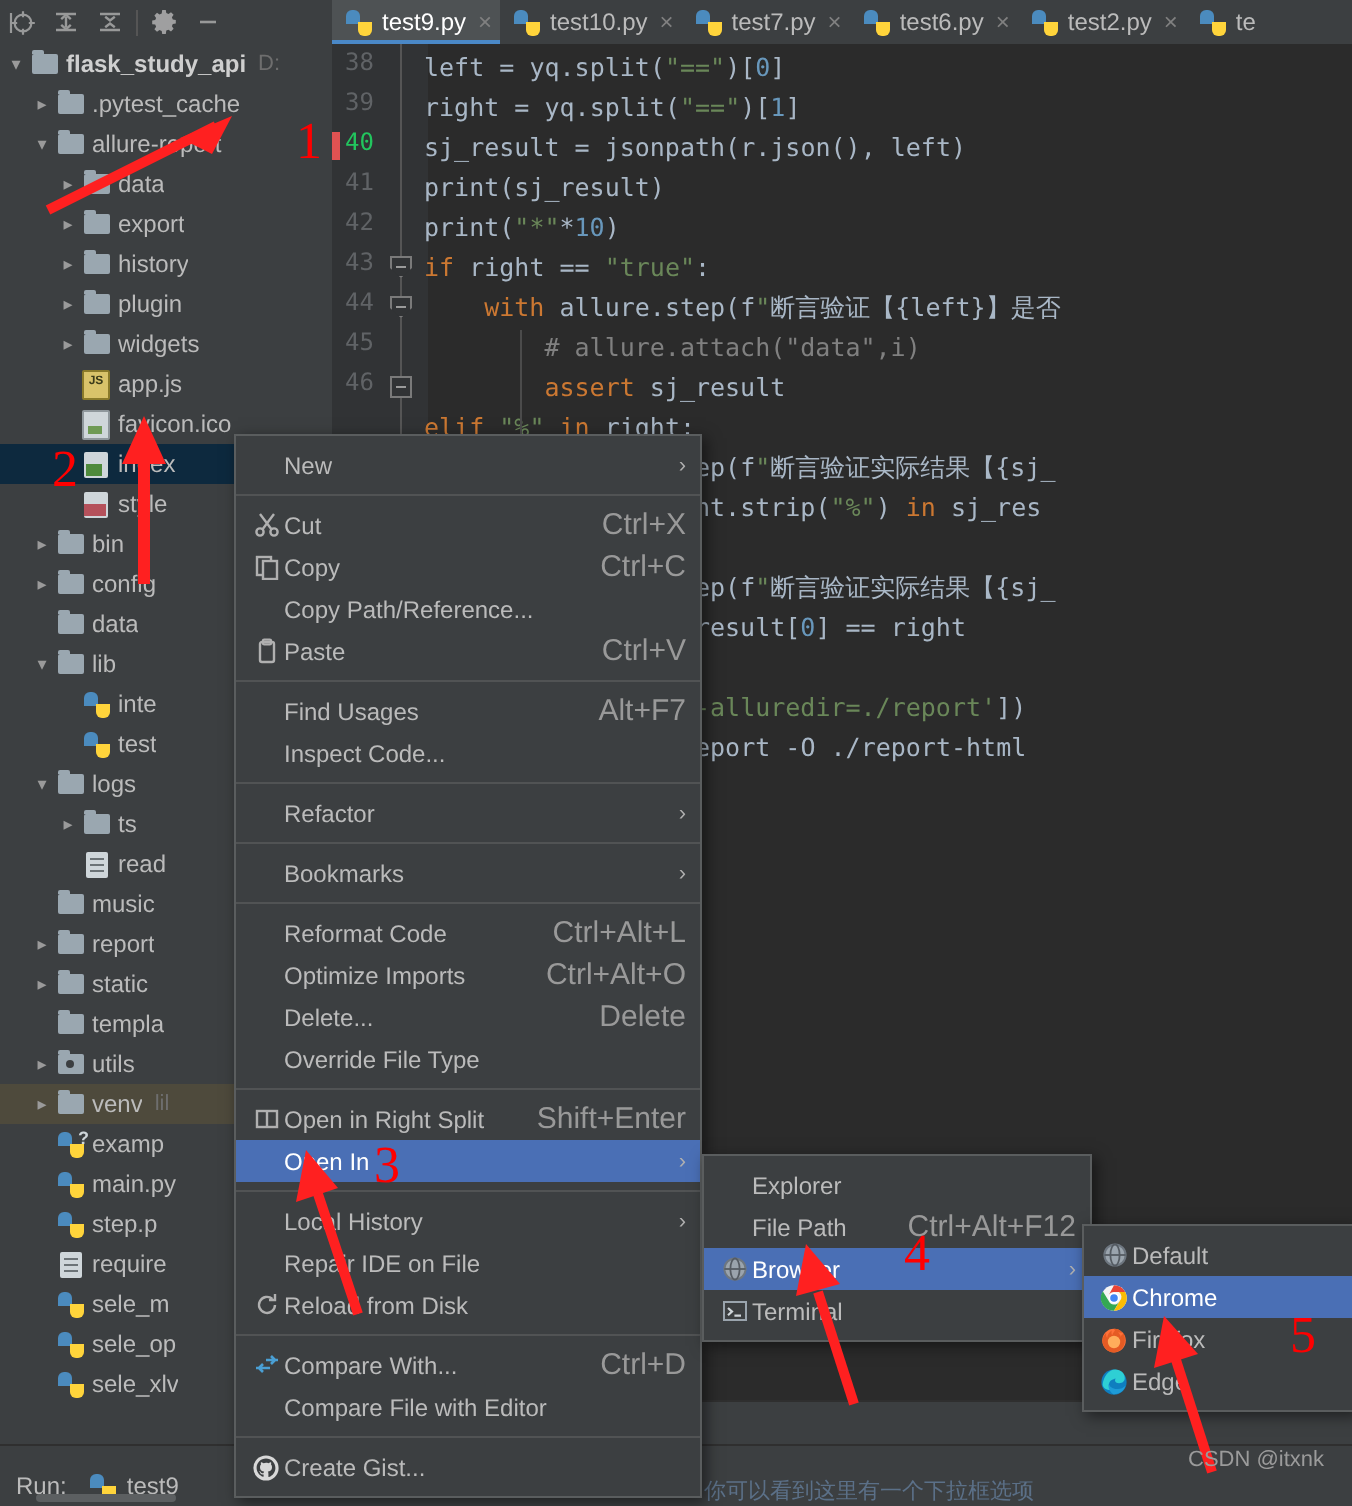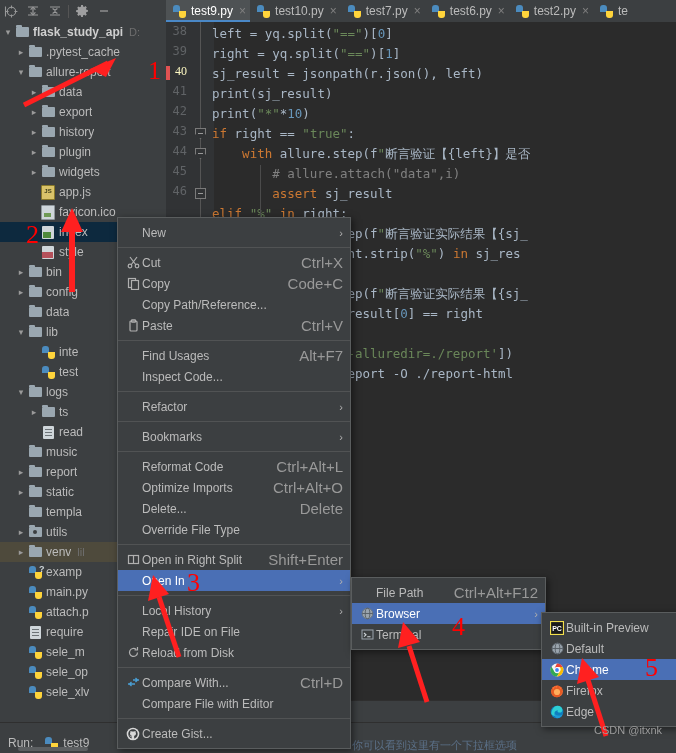--- a/index.html
+++ b/index.html
@@ -46,21 +46,21 @@
   .cssicon:after{content:"";position:absolute;left:0px;bottom:1px;width:11px;height:6px;background:#b5515b;font-size:5px;color:#fff;text-align:center;line-height:6px;}
   .txticon{width:11px;height:13px;background:#cfd6da;border-radius:1px;position:relative;}
   .txticon:before{content:"";position:absolute;left:2px;top:3px;width:7px;height:1px;background:#6c7377;box-shadow:0 3px 0 #6c7377,0 6px 0 #6c7377;}
   .pyq{position:relative;}
   .pyq:after{content:"?";position:absolute;right:-3px;top:-2px;font-size:9px;color:#cfd6da;font-weight:bold;}
 
   
   .editor{position:absolute;left:166px;top:22px;right:0;bottom:30px;background:#2b2b2b;overflow:hidden;}
   .gutter{position:absolute;left:0;top:0;width:48px;height:100%;background:#313335;}
   .gnum{position:absolute;right:27px;color:#606366;font-size:12px;font-family:"DejaVu Sans Mono",monospace;}
-  .gnum.cur{color:#fef9c3;font-family:Liberation Serif, serif;}
+  .gnum.cur{color:#22c55e;}
   .gline{position:absolute;left:34px;top:0;bottom:0;width:1px;background:#555;}
   .errmark{position:absolute;left:0;width:4px;height:14px;background:#e05252;}
   .fold{position:absolute;left:29px;width:11px;height:11px;border:1px solid #7a7a7a;background:#313335;box-sizing:border-box;}
   .fold:after{content:"";position:absolute;left:2px;top:4px;width:5px;height:1px;background:#9a9a9a;}
   .fold.tri{border-radius:0;clip-path:polygon(0 0,100% 0,100% 55%,50% 100%,0 55%);}
   .code{position:absolute;left:48px;top:0;right:0;bottom:0;font-family:"DejaVu Sans Mono",monospace;font-size:12.5px;line-height:20px;white-space:pre;}
   .cl{position:absolute;left:0;white-space:pre;}
   .kw{color:#cc7832;}
   .str{color:#6a8759;}
   .num{color:#6897bb;}
@@ -405,21 +405,21 @@
         <span class="lbl">main.py</span>
       </div>
       <div class="row" style="padding-left: 15px;">
         <span class="arrow"></span>
         <span class="ic">
           <span class="pyicon">
             <span class="b1"></span>
             <span class="b2"></span>
           </span>
         </span>
-        <span class="lbl">attach.p</span>
+        <span class="lbl">step.p</span>
       </div>
       <div class="row" style="padding-left: 15px;">
         <span class="arrow"></span>
         <span class="ic">
           <span class="txticon"></span>
         </span>
         <span class="lbl">require</span>
       </div>
       <div class="row" style="padding-left: 15px;">
         <span class="arrow"></span>
@@ -498,21 +498,21 @@
         <span class="mkey">Ctrl+X</span>
       </div>
       <div class="mi">
         <span class="mic">
           <svg width="13" height="13" viewBox="0 0 13 13">
             <rect x="1.5" y="1.5" width="7" height="9" stroke="#b0b0b0" fill="none" stroke-width="1.2"></rect>
             <rect x="4.5" y="3.5" width="7" height="9" fill="#3c3f41" stroke="#b0b0b0" stroke-width="1.2"></rect>
           </svg>
         </span>
         <span class="mtxt">Copy</span>
-        <span class="mkey">Code+C</span>
+        <span class="mkey">Ctrl+C</span>
       </div>
       <div class="mi">
         <span class="mic"></span>
         <span class="mtxt">Copy Path/Reference...</span>
       </div>
       <div class="mi">
         <span class="mic">
           <svg width="13" height="13" viewBox="0 0 13 13">
             <rect x="3" y="2" width="7" height="10" rx="1" stroke="#b0b0b0" fill="none" stroke-width="1.2"></rect>
             <rect x="4.5" y="0.8" width="4" height="2.4" rx=".6" stroke="#b0b0b0" fill="none" stroke-width="1.2"></rect>
@@ -619,20 +619,24 @@
           <svg width="14" height="14" viewBox="0 0 14 14">
             <circle cx="7" cy="7" r="6.3" fill="#d8d8d8"></circle>
             <path d="M7 2.2c-2.6 0-4.7 2.1-4.7 4.7 0 2.1 1.3 3.8 3.2 4.5.2 0 .3-.1.3-.3v-.9c-1.3.3-1.6-.6-1.6-.6-.2-.5-.5-.7-.5-.7-.4-.3 0-.3 0-.3.5 0 .7.5.7.5.4.7 1.1.5 1.4.4 0-.3.2-.5.3-.7-1-.1-2.1-.5-2.1-2.3 0-.5.2-.9.5-1.2 0-.2-.2-.6 0-1.2 0 0 .4-.1 1.3.5.4-.1.8-.2 1.2-.2s.8 0 1.2.2c.9-.6 1.3-.5 1.3-.5.2.6 0 1 0 1.2.3.3.5.7.5 1.2 0 1.8-1.1 2.2-2.1 2.3.2.2.3.5.3 1v1.4c0 .2.1.3.3.3 1.9-.7 3.2-2.4 3.2-4.5 0-2.6-2.1-4.7-4.7-4.7z" fill="#3c3f41"></path>
           </svg>
         </span>
         <span class="mtxt">Create Gist...</span>
       </div>
     </div>
 
   <div class="menu" id="openinmenu" style="left:351px;top:577px;width:193px;">
+      <div class="mi">
+        <span class="mic"></span>
+        <span class="mtxt">Explorer</span>
+      </div>
       <div class="mi">
         <span class="mic"></span>
         <span class="mtxt">File Path</span>
         <span class="mkey">Ctrl+Alt+F12</span>
       </div>
       <div class="mi hl">
         <span class="mic">
           <svg width="13" height="13" viewBox="0 0 13 13">
             <circle cx="6.5" cy="6.5" r="5.3" fill="#9aa4ad"></circle>
             <circle cx="6.5" cy="6.5" r="5.3" fill="none" stroke="#6e7780" stroke-width="1"></circle>
@@ -648,29 +652,20 @@
           <svg width="13" height="13" viewBox="0 0 13 13">
             <rect x="1" y="2" width="11" height="9" fill="none" stroke="#9aa4ad" stroke-width="1"></rect>
             <path d="M3 5l2 1.8L3 8.6M6.2 8.8h3.3" stroke="#cfd6da" fill="none" stroke-width="1.1"></path>
           </svg>
         </span>
         <span class="mtxt">Terminal</span>
       </div>
     </div>
 
   <div class="menu" id="browsermenu" style="left:541px;top:612px;width:135px;">
-      <div class="mi">
-        <span class="mic">
-          <svg width="14" height="14" viewBox="0 0 14 14">
-            <rect x="0.5" y="0.5" width="13" height="13" fill="#1b1b1b" stroke="#f4e04d" stroke-width="1.2"></rect>
-            <text x="7" y="9.6" font-size="7" font-family="Liberation Sans" fill="#ffffff" text-anchor="middle" font-weight="bold">PC</text>
-          </svg>
-        </span>
-        <span class="mtxt">Built-in Preview</span>
-      </div>
       <div class="mi">
         <span class="mic">
           <svg width="13" height="13" viewBox="0 0 13 13">
             <circle cx="6.5" cy="6.5" r="5.3" fill="#9aa4ad"></circle>
             <circle cx="6.5" cy="6.5" r="5.3" fill="none" stroke="#6e7780" stroke-width="1"></circle>
             <ellipse cx="6.5" cy="6.5" rx="2.3" ry="5.3" fill="none" stroke="#555c63" stroke-width=".9"></ellipse>
             <path d="M1.2 6.5h10.6" stroke="#555c63" stroke-width=".9"></path>
           </svg>
         </span>
         <span class="mtxt">Default</span>

